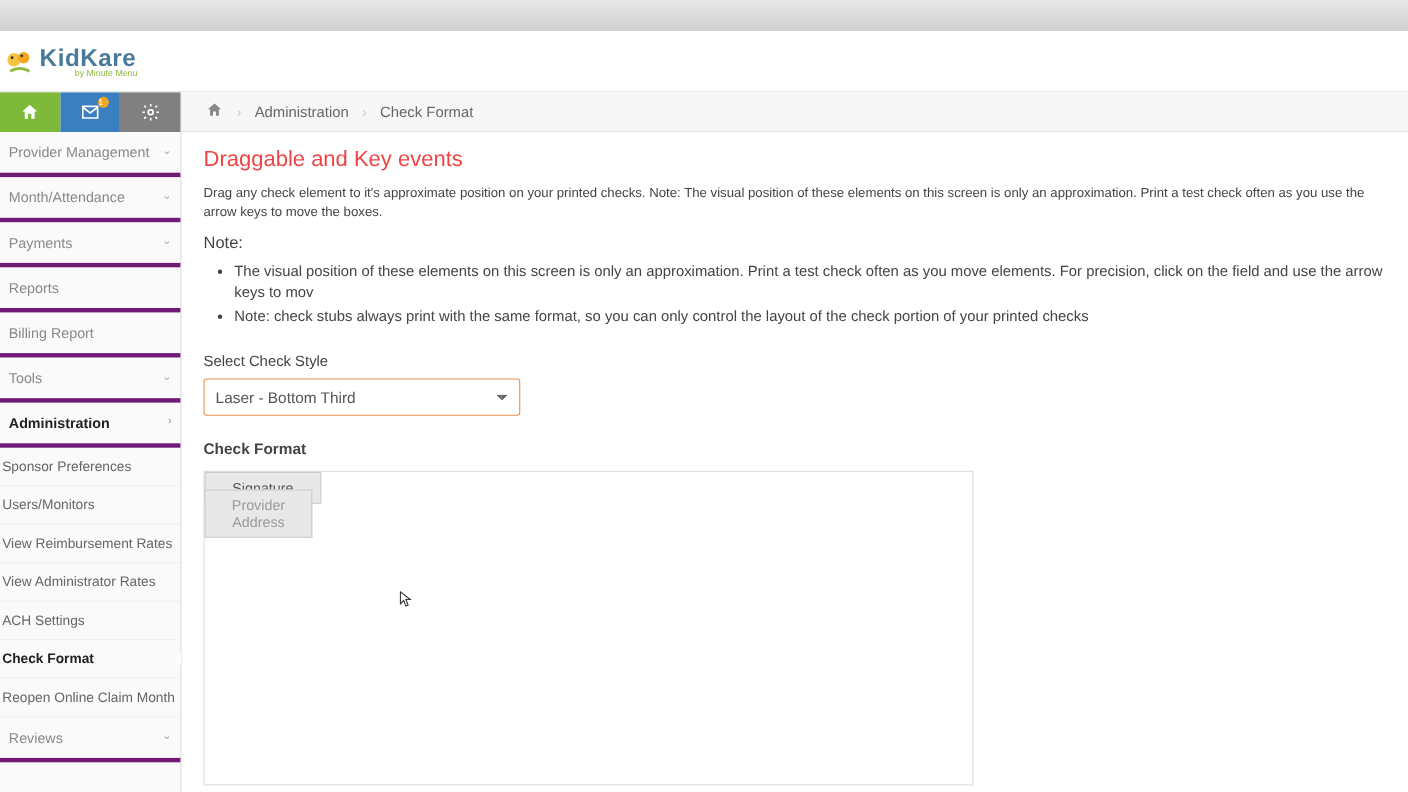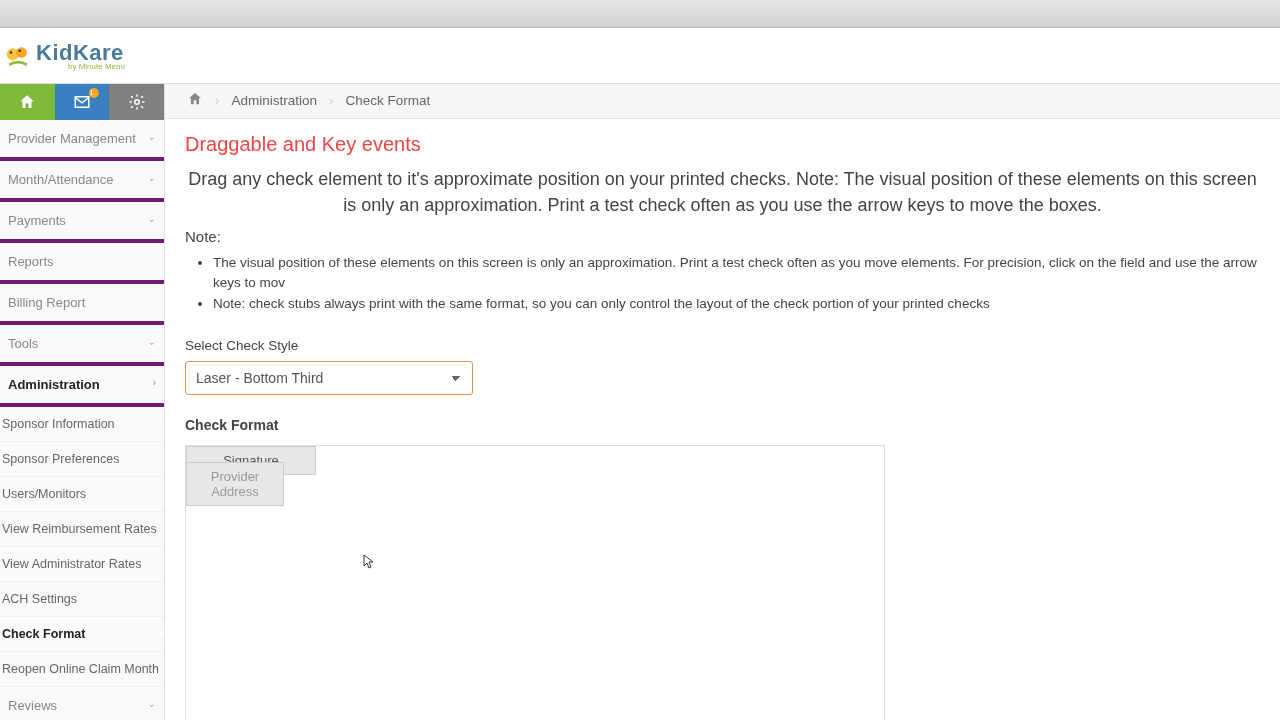--- a/index.html
+++ b/index.html
@@ -29,30 +29,30 @@
 .sb-sub.sel{ color:#222; font-weight:600; position:relative; }
 .sb-sub.sel::after{ content:''; position:absolute; right:-1px; top:50%; width:0; height:0; border-top:6px solid transparent; border-bottom:6px solid transparent; border-right:6px solid #fff; transform:translateY(-50%); }
 .chev    { font-size:10px; color:#aaa; }
 
 .main    { flex:1; background:#fff; display:flex; flex-direction:column; }
 .crumbs  { height:36px; background:#f7f7f7; border-bottom:1px solid #e5e5e5; display:flex; align-items:center; padding-left:22px; font-size:13.5px; color:#666; gap:12px; }
 .crumbs a{ color:#666; text-decoration:none; }
 .crumb-sep{ color:#ccc; }
 .content { padding:14px 20px 20px 20px; overflow:hidden; }
 h2.pgtitle{ font-size:20px; font-weight:400; color:#ef4444; margin-bottom:10px; }
-p.intro  { font-size:18px; color:#444; line-height:1.45; margin-bottom:10px;text-align:center; }
+p.intro  { font-size:12px; color:#444; line-height:1.45; margin-bottom:10px; }
 .notelbl { font-size:15px; color:#444; margin-bottom:8px; }
 ul.notes { padding-left:28px; margin-bottom:24px; }
 ul.notes li{ font-size:13.5px; color:#444; line-height:1.45; margin-bottom:2px; }
 .fieldlbl{ font-size:13.5px; color:#444; margin-bottom:8px; }
 .select  { width:288px; height:34px; border:1px solid #e89050; border-radius:3px; background:#fff; padding:0 10px; font-size:14px; color:#555; appearance:none; -webkit-appearance:none; cursor:pointer; background-image:linear-gradient(45deg,transparent 50%,#666 50%),linear-gradient(135deg,#666 50%,transparent 50%); background-position:calc(100% - 16px) 14px,calc(100% - 11px) 14px; background-size:5px 5px,5px 5px; background-repeat:no-repeat; }
 .fmtlbl  { font-size:14px; font-weight:600; color:#444; margin:22px 0 12px 0; }
 .canvas  { width:700px; height:286px; border:1px solid #ddd; background:#fff; position:relative; }
 .drag    { position:absolute; background:#e8e8e8; border:1px solid #ccc; font-size:13px; color:#555; padding:6px 16px; cursor:move; user-select:none; text-align:center; }
-.drag.sig{ left:0; top:0; width:130px; }
+.drag.sig{ left:0; top:0; width:106px; }
 .drag.addr{ left:0; top:16px; width:98px; padding:6px 8px; color:#999; }
 .cursor  { position:absolute; left:177px; top:108px; width:12px; height:16px; }
 .cursor svg{ width:12px; height:16px; }
 
 ::-webkit-scrollbar{ width:8px; }
 ::-webkit-scrollbar-thumb{ background:#ccc; border-radius:4px; }
 </style>
 </head>
 <body>
 
@@ -119,21 +119,20 @@
       </div>
       <div class="sb-sec">
         <span>Tools</span>
         <span class="chev">⌄</span>
       </div>
       <div class="sb-sec active">
         <span>Administration</span>
         <span class="chev">›</span>
       </div>
 
-      <div class="sb-sub"><span>Sponsor Information</span></div>
       <div class="sb-sub"><span>Sponsor Preferences</span></div>
       <div class="sb-sub"><span>Users/Monitors</span></div>
       <div class="sb-sub"><span>View Reimbursement Rates</span></div>
       <div class="sb-sub"><span>View Administrator Rates</span></div>
       <div class="sb-sub"><span>ACH Settings</span></div>
       <div class="sb-sub sel"><span>Check Format</span></div>
       <div class="sb-sub"><span>Reopen Online Claim Month</span></div>
 
       <div class="sb-sec">
         <span>Reviews</span>

